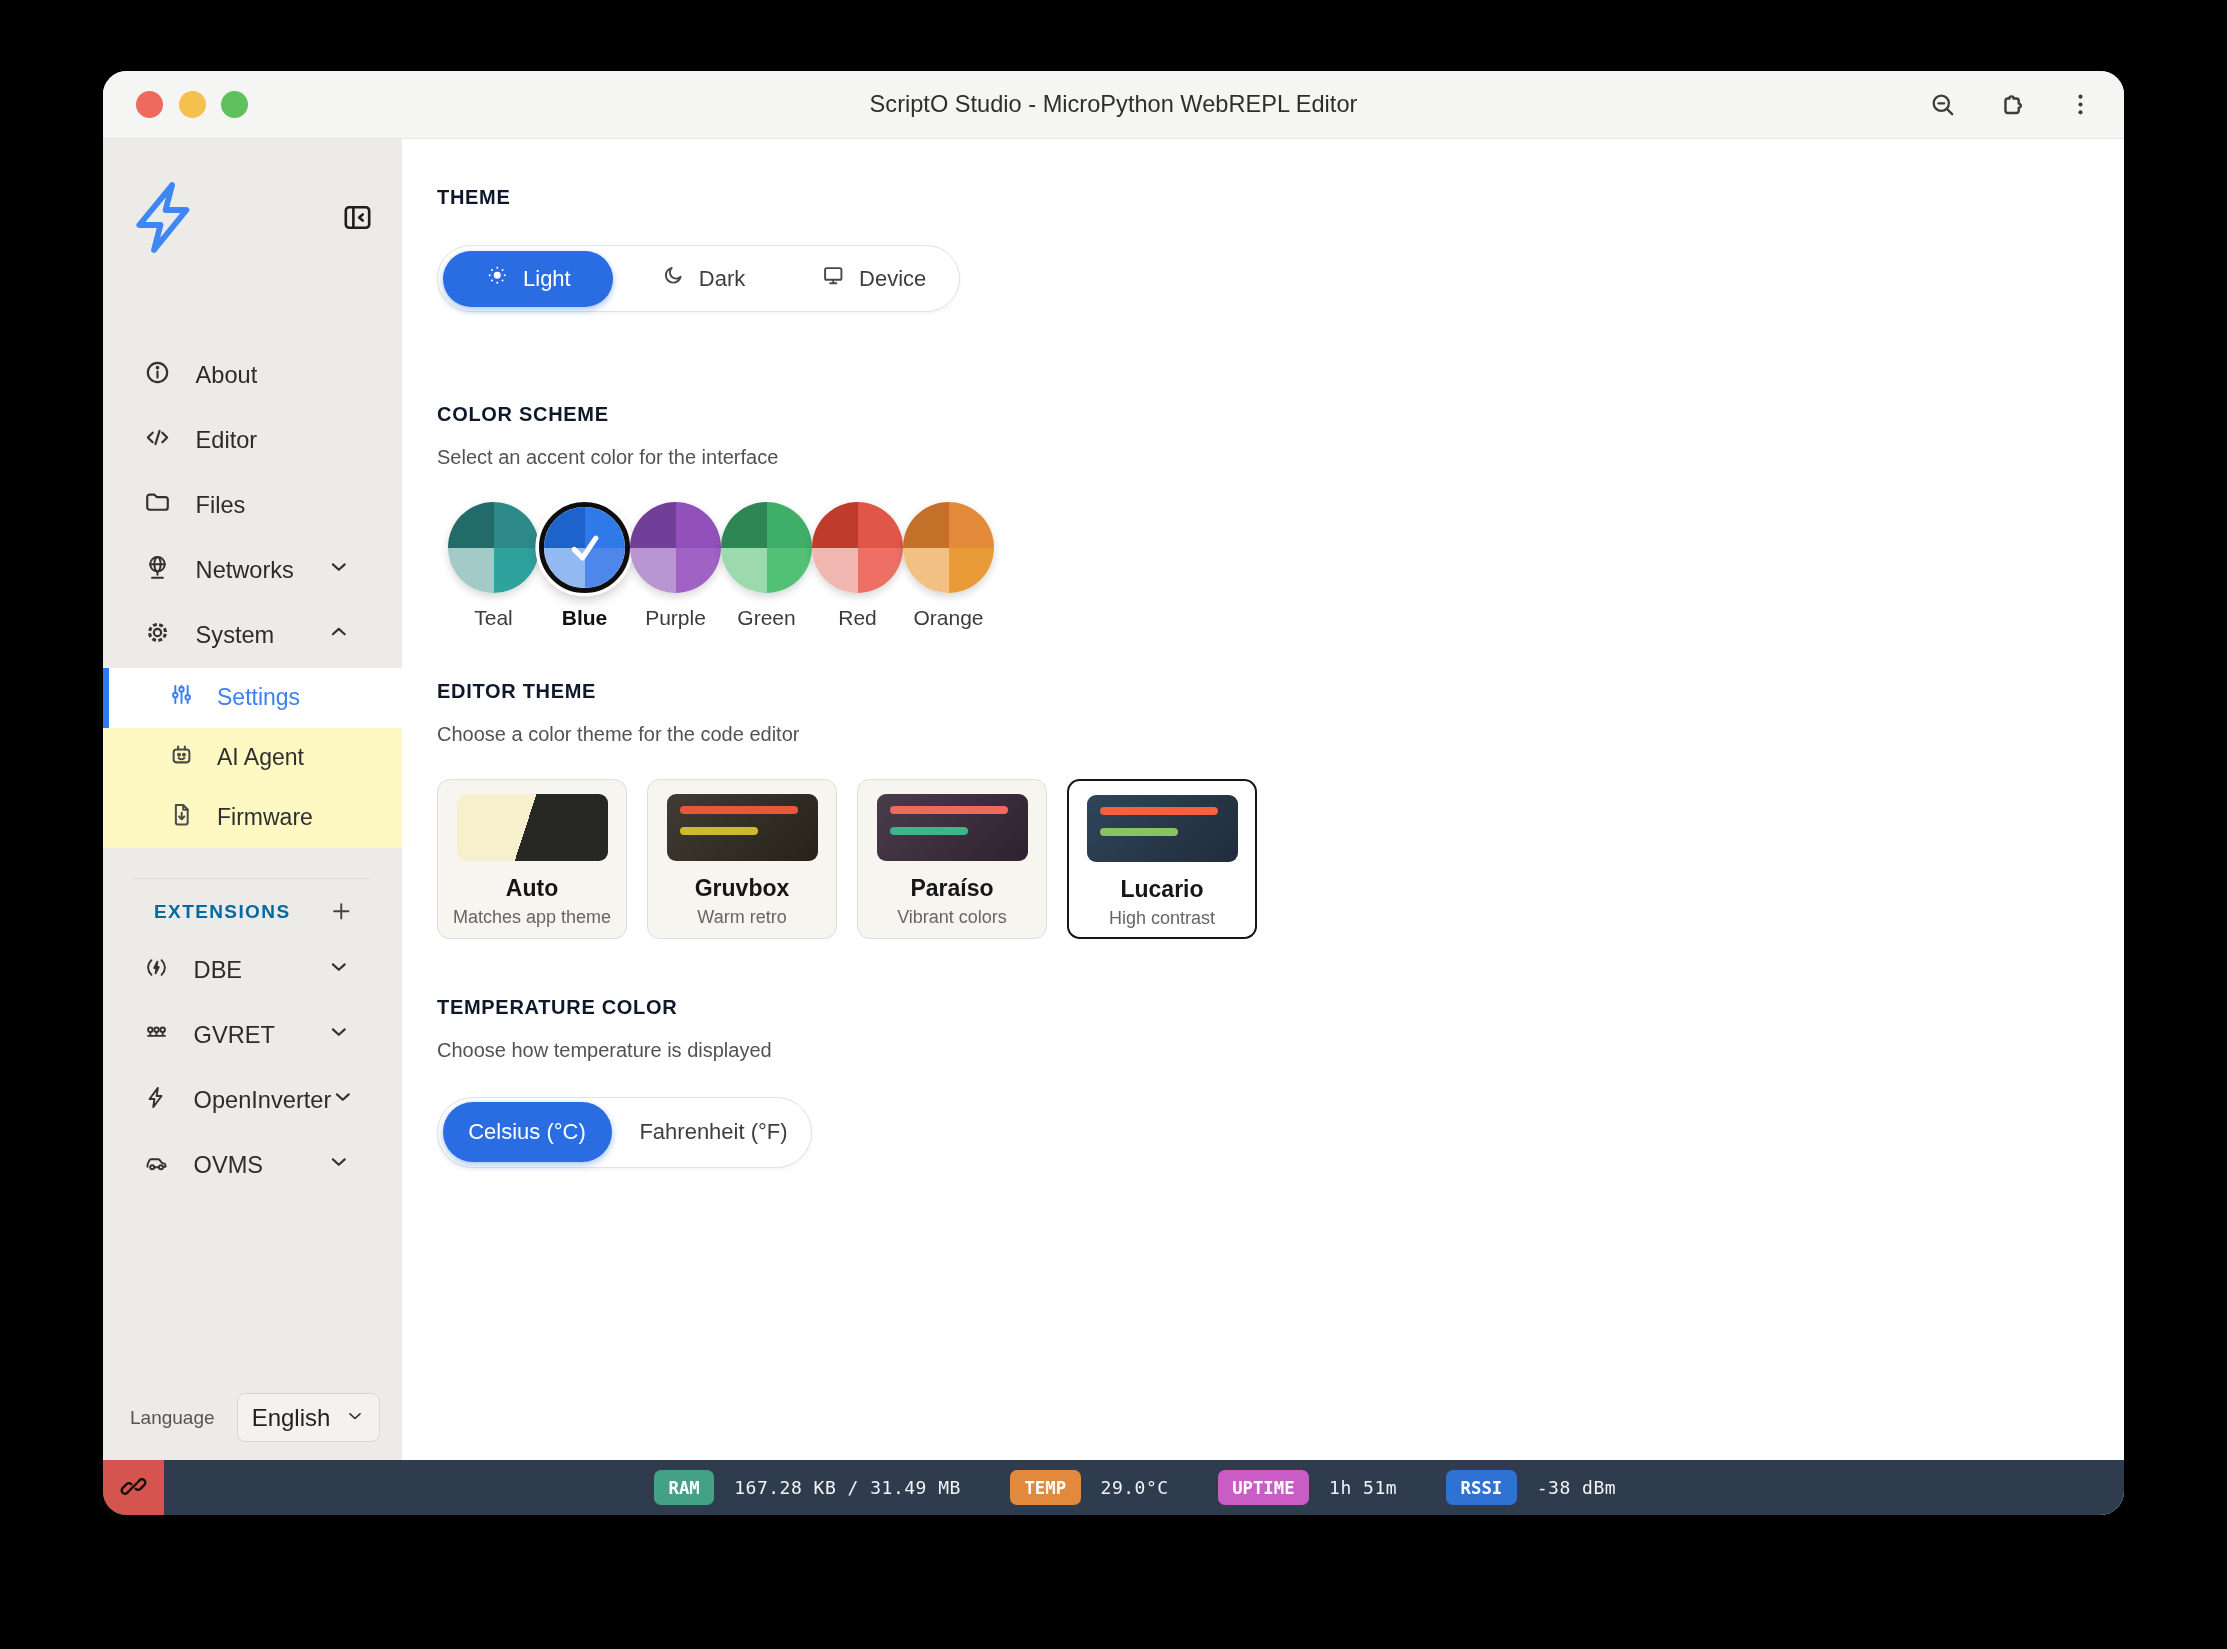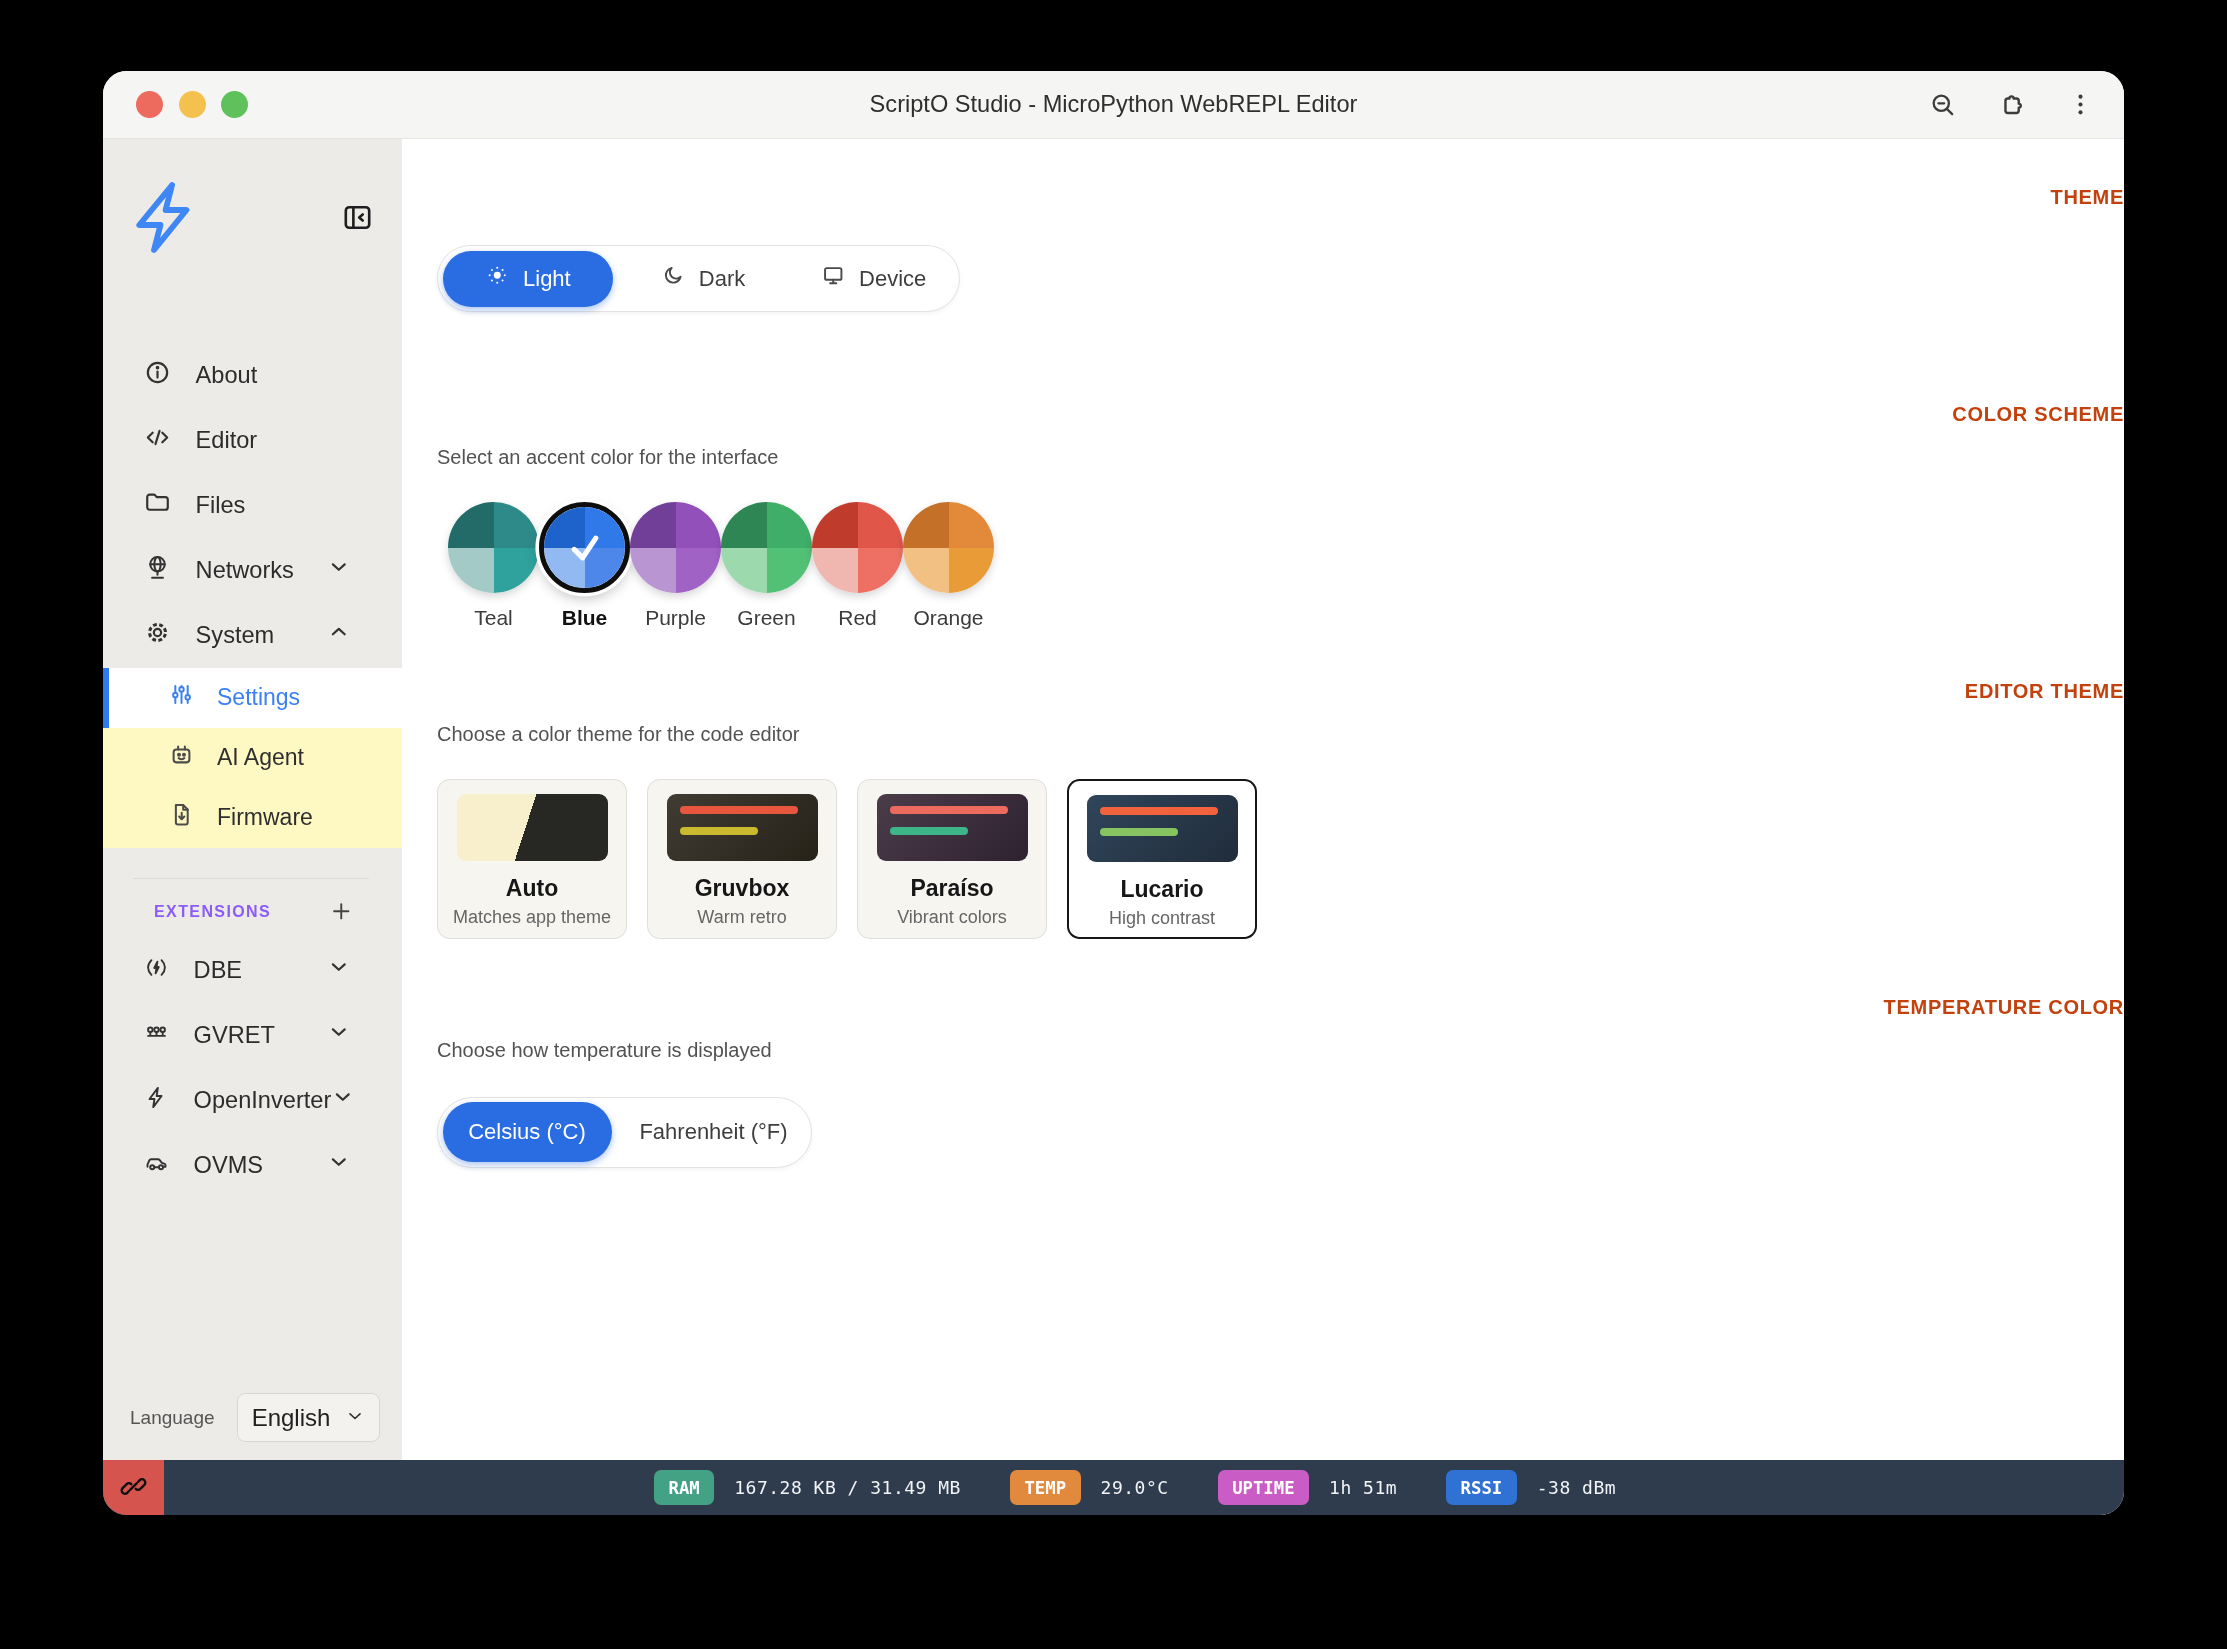--- a/index.html
+++ b/index.html
@@ -33,31 +33,31 @@
   .nav-row .chev{margin-left:auto;color:#333;}
   .sys-panel{background:#fef9c3;}
   .sub-row{display:flex;align-items:center;height:60px;padding:0 51px 0 65px;font-size:23px;color:#2f2f2f;position:relative;}
   .sub-row .ic{color:#4c4c4a;flex:none;}
   .sub-row .lbl{margin-left:22px;}
   .sub-row.active{background:#fff;color:#3c80f2;font-weight:500;}
   .sub-row.active .ic{color:#3c80f2;}
   .sub-row.active::before{content:"";position:absolute;left:0;top:0;bottom:0;width:5.5px;background:#2f7af0;}
   .divider{height:1.8px;background:#dddbd6;margin:30px 33px 0 30px;border-radius:0.9px;}
   .ext-header{margin-top:16.4px;height:33px;display:flex;align-items:center;padding:0 49px 0 51px;}
-  .ext-title{font-size:16px;font-weight:700;letter-spacing:1.4px;color:#8b5cf6;}
+  .ext-title{font-size:19px;font-weight:700;letter-spacing:1.4px;color:#0369a1;}
   .ext-plus{margin-left:auto;color:#444;}
   .extlist{margin-top:9px;}
   .lang-row{position:absolute;left:27px;right:22px;bottom:19px;display:flex;align-items:center;gap:22px;}
   .lang-label{font-size:19px;color:#555;}
   .lang-select{width:164px;height:49px;background:#f3f2ef;border:1.8px solid #d8d6d1;border-radius:8.2px;display:flex;align-items:center;padding:0 14.5px 0 0;box-sizing:border-box;}
   .lang-value{flex:1;text-align:center;font-size:24px;color:#222;}
   .lang-select .chev{color:#333;}
 
   
-  .sec-h{font-size:20px;font-weight:700;letter-spacing:0.7px;color:#c2410c;text-align:right;}
+  .sec-h{font-size:20px;font-weight:700;letter-spacing:0.7px;color:#0f172a;}
   .sec-d{margin-top:20px;font-size:20px;color:#525252;}
   .sec-cs{margin-top:91px;}
   .sec-et{margin-top:50px;}
   .sec-tu{margin-top:57px;}
 
   .seg{display:flex;align-items:stretch;background:#fff;border:1.8px solid #e3e2df;border-radius:36px;box-shadow:0 1.8px 4.5px rgba(0,0,0,.05);box-sizing:border-box;}
   .seg .opt{display:flex;align-items:center;justify-content:center;gap:13.6px;font-size:22px;color:#3e3e3e;cursor:pointer;}
   .seg .opt .ic{color:#4a4a4a;}
   .seg .opt.active{background:#2a6ce2;color:#fff;border-radius:31px;margin:4.5px;box-shadow:0 2.7px 7.3px rgba(42,108,226,.4);}
   .seg .opt.active .ic{color:#fff;}

